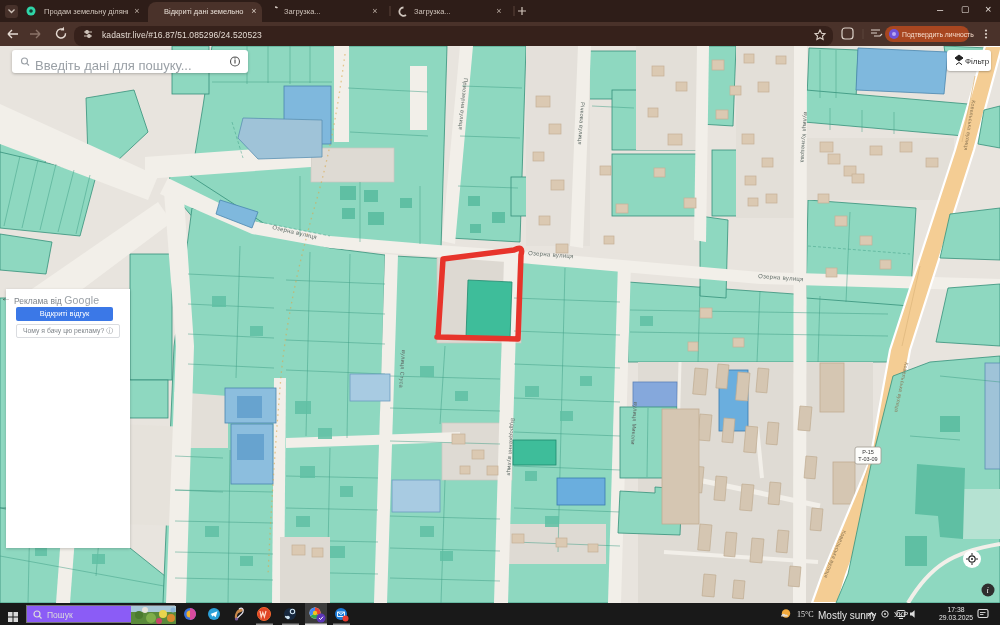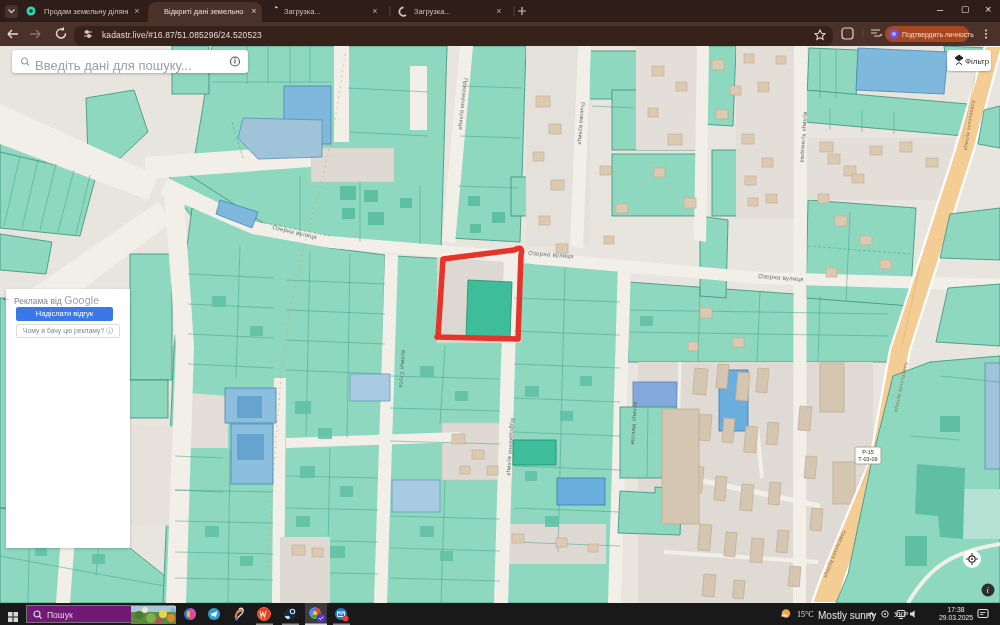--- a/index.html
+++ b/index.html
@@ -22,21 +22,21 @@
 #searchbar{position:absolute;left:12px;top:4px;width:236px;height:23px;background:#fff;border-radius:3px;box-shadow:0 1px 3px rgba(0,0,0,.25);}
 #searchbar .ph{position:absolute;left:23px;top:7.5px;font-size:13px;color:#9aa0a6;}
 #filterbtn{position:absolute;left:947px;top:4px;width:44px;height:21px;background:#fff;border-radius:3px;box-shadow:0 1px 2px rgba(0,0,0,.25);font-size:8px;color:#2b2b2b;}
 #adpanel{position:absolute;left:6px;top:243px;width:124px;height:259px;background:#fff;box-shadow:0 1px 3px rgba(0,0,0,.2);}
 #adpanel .hdr{position:absolute;left:8px;top:5px;font-size:8.5px;color:#80868b;}
 #adpanel .hdr b{font-size:10.5px;color:#9aa0a6;font-weight:normal;letter-spacing:0.2px;}
 #adpanel .bluebtn{position:absolute;left:10px;top:18px;width:97px;height:14px;background:#3b78e7;border-radius:2px;color:#fff;font-size:7.5px;text-align:center;line-height:14px;}
 #adpanel .whitebtn{position:absolute;left:10px;top:35px;width:104px;height:14px;border:1px solid #dadce0;border-radius:2px;color:#80868b;font-size:6.8px;text-align:center;line-height:12px;}
 #backarr{position:absolute;left:1px;top:246px;font-size:10px;color:#4a4a4a;}
 .tk{position:absolute;color:#e8e8e8;}
-#tsearch{position:absolute;left:26px;top:2px;width:149px;height:18px;background:#701a75;border:1px solid #757575;}
+#tsearch{position:absolute;left:26px;top:2px;width:149px;height:18px;background:#8b5cf6;border:1px solid #757575;}
 #tsearch span{position:absolute;left:20px;top:4px;font-size:8.5px;color:#dcdcdc;}
 </style>
 </head>
 <body>
 <div id="tabbar">
   <svg width="1000" height="22" style="position:absolute;left:0;top:0">
     <rect x="5" y="5" width="13" height="13" rx="3" fill="#47312a"></rect>
     <path d="M8.5 9.5 L11.5 12.5 L14.5 9.5" stroke="#cfc3ba" stroke-width="1.3" fill="none"></path>
     <circle cx="31" cy="11" r="4.5" fill="#2fd5a8"></circle>
       <circle cx="31" cy="11" r="1.8" fill="#123f33"></circle>
@@ -412,21 +412,21 @@
     <div class="ph">Введіть дані для пошуку...</div>
   </div>
   <div id="filterbtn">
     <svg width="44" height="21" style="position:absolute;left:0;top:0">
       <path d="M8 8 l4 -3 4 3 -4 3 Z M12 12.5 l3 2.2 M12 12.5 l-3 2.2" fill="#222" stroke="#222" stroke-width="1"></path>
     </svg>
     <span style="position:absolute;left:18px;top:6.5px;">Фільтр</span>
   </div>
   <div id="adpanel">
     <div class="hdr">Реклама від <b>Google</b></div>
-    <div class="bluebtn">Надіслати відгук</div>
+    <div class="bluebtn">Відкриті відгук</div>
     <div class="whitebtn">Чому я бачу цю рекламу? ⓘ</div>
   </div>
   <div id="backarr">←</div>
 </div>
 <div id="taskbar">
   <svg width="1000" height="22" style="position:absolute;left:0;top:0">
     <g fill="#d9d9d9">
       <rect x="8" y="9" width="4.5" height="4.5"></rect>
         <rect x="13.5" y="9" width="4.5" height="4.5"></rect>
       <rect x="8" y="14.5" width="4.5" height="4.5"></rect>

